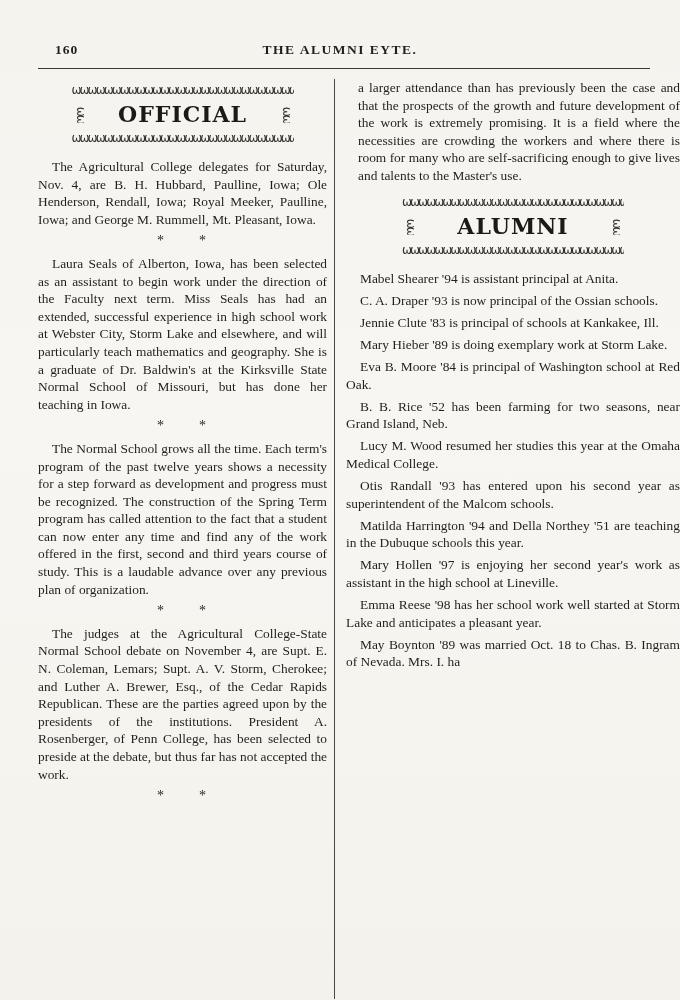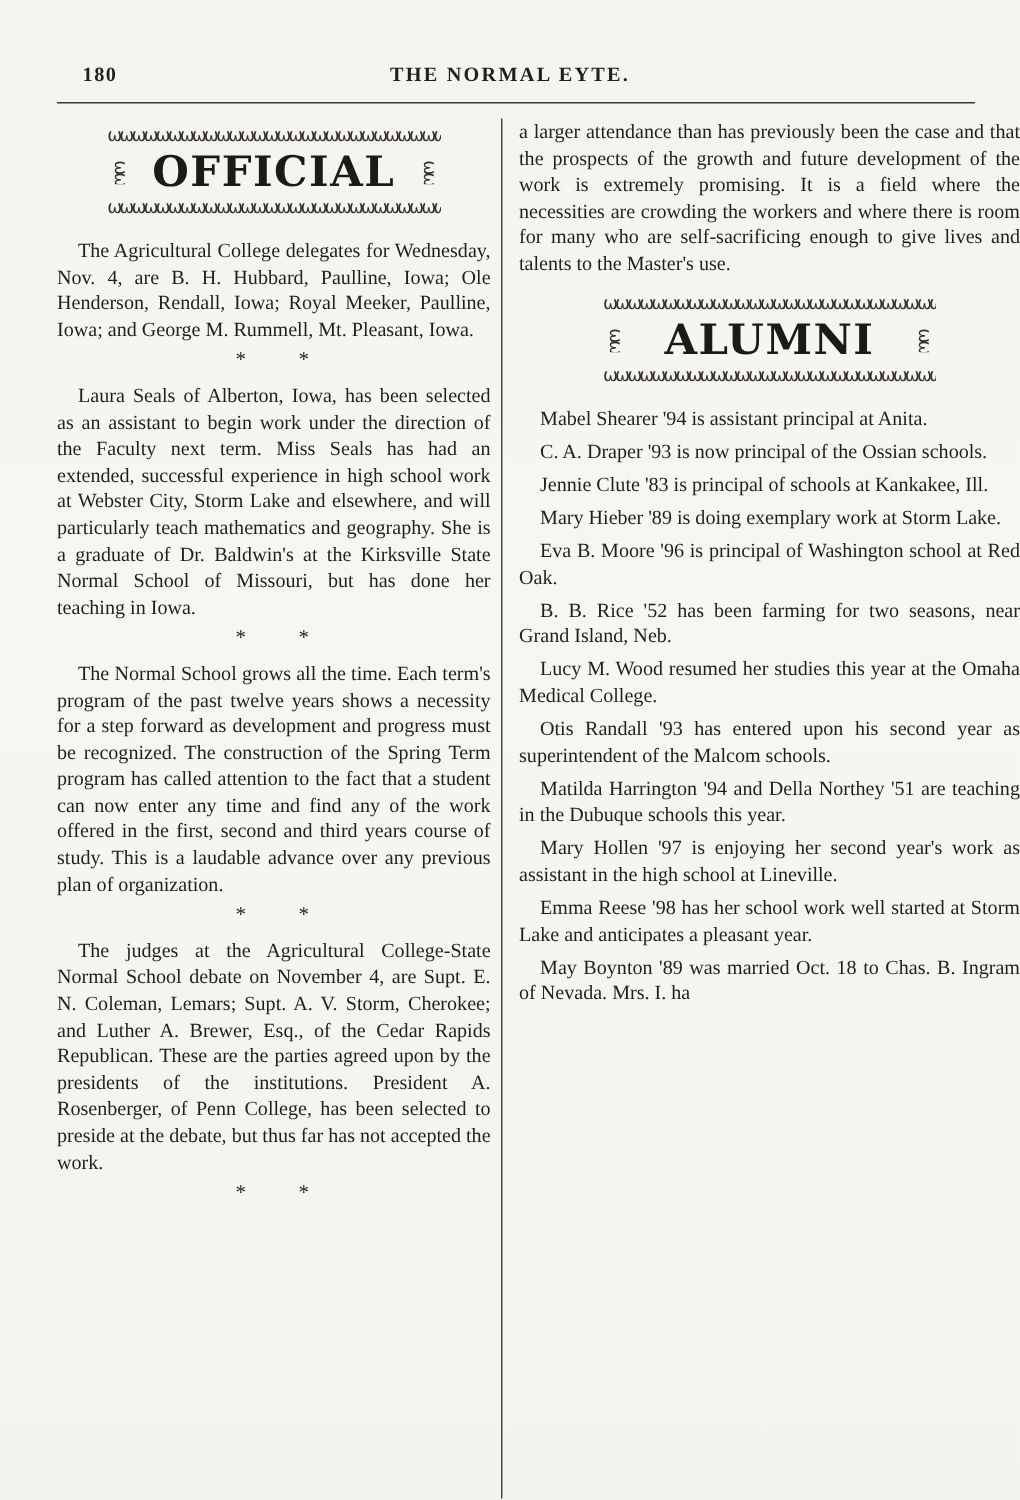--- a/index.html
+++ b/index.html
@@ -56,21 +56,21 @@
     margin-left: 7px;
     margin-right: 11px;
   }
   .col.right { width: 342px; }
 
   p.body-par {
     margin: 0 0 4px 0;
     text-indent: 14px;
     text-align: justify;
   }
-  p.no-indent { text-indent: 0; }
+  p.no-indent { text-indent: 0; margin-left: 12px; }
 
   .star-sep {
     text-align: center;
     font-size: 14px;
     letter-spacing: 2px;
     white-space: pre;
     margin: 3px 0 5px 0;
     color: #2a2825;
   }
 
@@ -104,57 +104,57 @@
     letter-spacing: -2px;
     width: 16px;
     transform: rotate(90deg);
     white-space: nowrap;
     overflow: hidden;
     flex: 0 0 16px;
   }
   .orn-title {
     font-family: "DejaVu Serif", "Liberation Serif", serif;
     font-weight: bold;
-    font-size: 28px;
+    font-size: 22px;
     letter-spacing: 1px;
     color: #1c1a17;
   }
 
   .alumni-item {
     margin: 0 0 4.5px 0;
     text-indent: 14px;
     text-align: justify;
   }
 </style>
 </head>
 <body>
 
 <div class="page">
 
   <div class="running-head">
-    <span class="page-number">180</span>
-    <span class="head-title">THE NORMAL EYTE.</span>
+    <span class="page-number">160</span>
+    <span class="head-title">THE ALUMNI EYTE.</span>
   </div>
   <div class="head-rule"></div>
 
   <div class="columns">
 
     <div class="col left">
 
       <div class="ornate">
         <div class="orn-row">ωωωωωωωωωωωωωωωωωωωωωωωωωωωωωωωωωωωωωωωωωωωωωωωω</div>
         <div class="orn-mid">
           <span class="orn-side">ωωω</span>
           <span class="orn-title">OFFICIAL</span>
           <span class="orn-side">ωωω</span>
         </div>
         <div class="orn-row">ωωωωωωωωωωωωωωωωωωωωωωωωωωωωωωωωωωωωωωωωωωωωωωωω</div>
       </div>
 
-      <p class="body-par">The Agricultural College delegates for Wednesday, Nov. 4, are B. H. Hubbard, Paulline, Iowa; Ole Henderson, Rendall, Iowa; Royal Meeker, Paulline, Iowa; and George M. Rummell, Mt. Pleasant, Iowa.</p>
+      <p class="body-par">The Agricultural College delegates for Saturday, Nov. 4, are B. H. Hubbard, Paulline, Iowa; Ole Henderson, Rendall, Iowa; Royal Meeker, Paulline, Iowa; and George M. Rummell, Mt. Pleasant, Iowa.</p>
       <div class="star-sep">*      *</div>
 
       <p class="body-par">Laura Seals of Alberton, Iowa, has been selected as an assistant to begin work under the direction of the Faculty next term. Miss Seals has had an extended, successful experience in high school work at Webster City, Storm Lake and elsewhere, and will particularly teach mathematics and geography.  She is a graduate of Dr. Baldwin's at the Kirksville State Normal School of Missouri, but has done her teaching in Iowa.</p>
       <div class="star-sep">*      *</div>
 
       <p class="body-par">The Normal School grows all the time. Each term's program of the past twelve years shows a necessity for a step forward as development and progress must be recognized.  The construction of the Spring Term program has called attention to the fact that a student can now enter any time and find any of the work offered in the first, second and third years course of study.  This is a laudable advance over any previous plan of organization.</p>
       <div class="star-sep">*      *</div>
 
       <p class="body-par">The judges at the Agricultural College-State Normal School debate on November 4, are Supt. E. N. Coleman, Lemars; Supt. A. V. Storm, Cherokee; and Luther A. Brewer, Esq., of the Cedar Rapids Republican.  These are the parties agreed upon by the presidents of the institutions. President A. Rosenberger, of Penn College, has been selected to preside at the debate, but thus far has not accepted the work.</p>
       <div class="star-sep">*      *</div>
@@ -174,21 +174,21 @@
           <span class="orn-title">ALUMNI</span>
           <span class="orn-side">ωωω</span>
         </div>
         <div class="orn-row">ωωωωωωωωωωωωωωωωωωωωωωωωωωωωωωωωωωωωωωωωωωωωωωωω</div>
       </div>
 
       <p class="alumni-item">Mabel Shearer '94 is assistant principal at Anita.</p>
       <p class="alumni-item">C. A. Draper '93 is now principal of the Ossian schools.</p>
       <p class="alumni-item">Jennie Clute '83 is principal of schools at Kankakee, Ill.</p>
       <p class="alumni-item">Mary Hieber '89 is doing exemplary work at Storm Lake.</p>
-      <p class="alumni-item">Eva B. Moore '96 is principal of Washington school at Red Oak.</p>
+      <p class="alumni-item">Eva B. Moore '84 is principal of Washington school at Red Oak.</p>
       <p class="alumni-item">B. B. Rice '52 has been farming for two seasons, near Grand Island, Neb.</p>
       <p class="alumni-item">Lucy M. Wood resumed her studies this year at the Omaha Medical College.</p>
       <p class="alumni-item">Otis Randall '93 has entered upon his second year as superintendent of the Malcom schools.</p>
       <p class="alumni-item">Matilda Harrington '94 and Della Northey '51 are teaching in the Dubuque schools this year.</p>
       <p class="alumni-item">Mary Hollen '97 is enjoying her second year's work as assistant in the high school at Lineville.</p>
       <p class="alumni-item">Emma Reese '98 has her school work well started at Storm Lake and anticipates a pleasant year.</p>
       <p class="alumni-item">May Boynton '89 was married Oct. 18 to Chas. B. Ingram of Nevada.  Mrs. I. ha</p>
     </div>
 
   </div>

